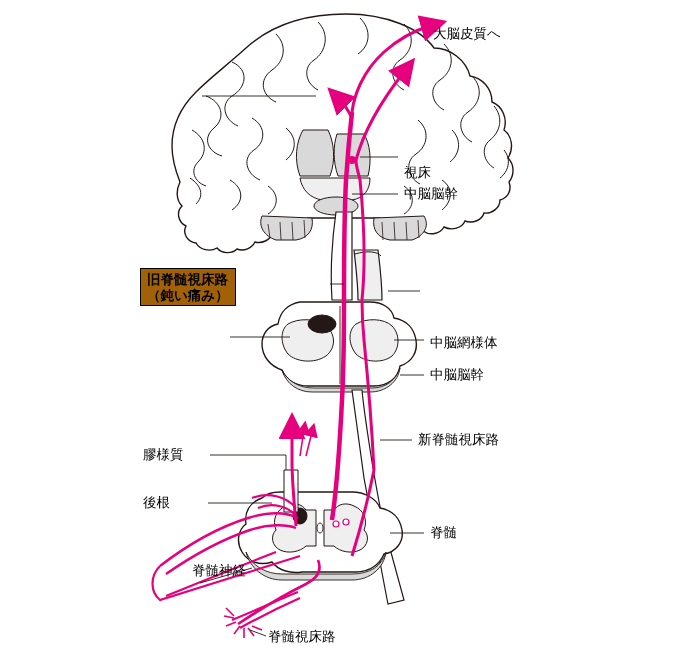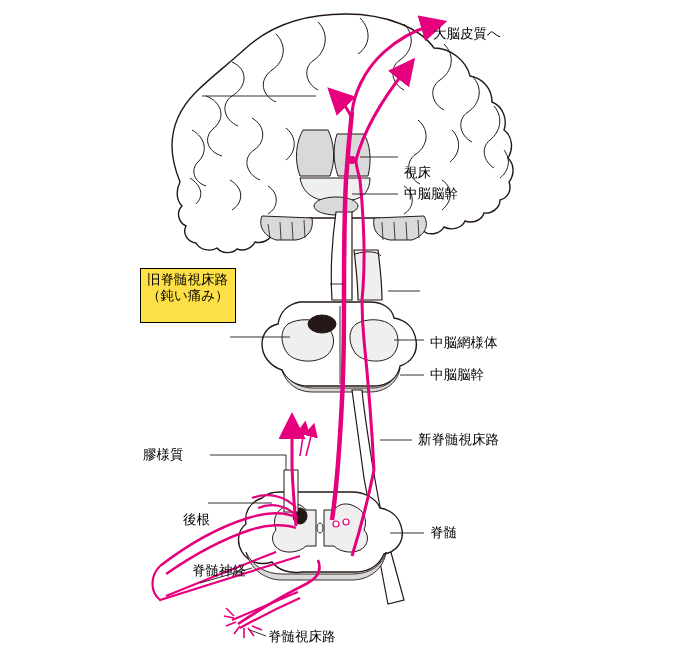--- a/index.html
+++ b/index.html
@@ -29,23 +29,24 @@
     position: absolute;
     font-family: "Liberation Sans", sans-serif;
     font-size: 13.5px;
     line-height: 17px;
     color: #000000;
     white-space: pre;
     letter-spacing: 0px;
   }
   .boxed {
     border: 1px solid #000000;
-    padding: 3px 6px 18px 6px;
-    background: #fde047;
+    padding: 3px 6px 1px 6px;
+    background: #a16207;
     line-height: 16px;
+    font-weight: bold;
   }
 </style>
 </head>
 <body>
 
 <div id="page">
 
   <svg id="diagram-svg" viewBox="0 0 685 666">
     <defs>
       <marker id="arrowPink" markerWidth="9" markerHeight="9" refX="3" refY="4.5" orient="auto">
@@ -231,21 +232,21 @@
 
 
   <div class="label" style="left:430px; top:334px;">中脳網様体</div>
 
   <div class="label" style="left:430px; top:366px;">中脳脳幹</div>
 
   <div class="label" style="left:418px; top:431px;">新脊髄視床路</div>
 
   <div class="label" style="left:143px; top:446px;text-align:center;">膠様質</div>
 
-  <div class="label" style="left:143px; top:511px;margin-left:40px;">後根</div>
+  <div class="label" style="left:143px; top:494px;">後根</div>
 
   <div class="label" style="left:430px; top:524px;">脊髄</div>
 
   <div class="label" style="left:192px; top:562px;">脊髄神経</div>
 
   <div class="label" style="left:268px; top:628px;">脊髄視床路</div>
 
 </div>
 
 </body></html>

